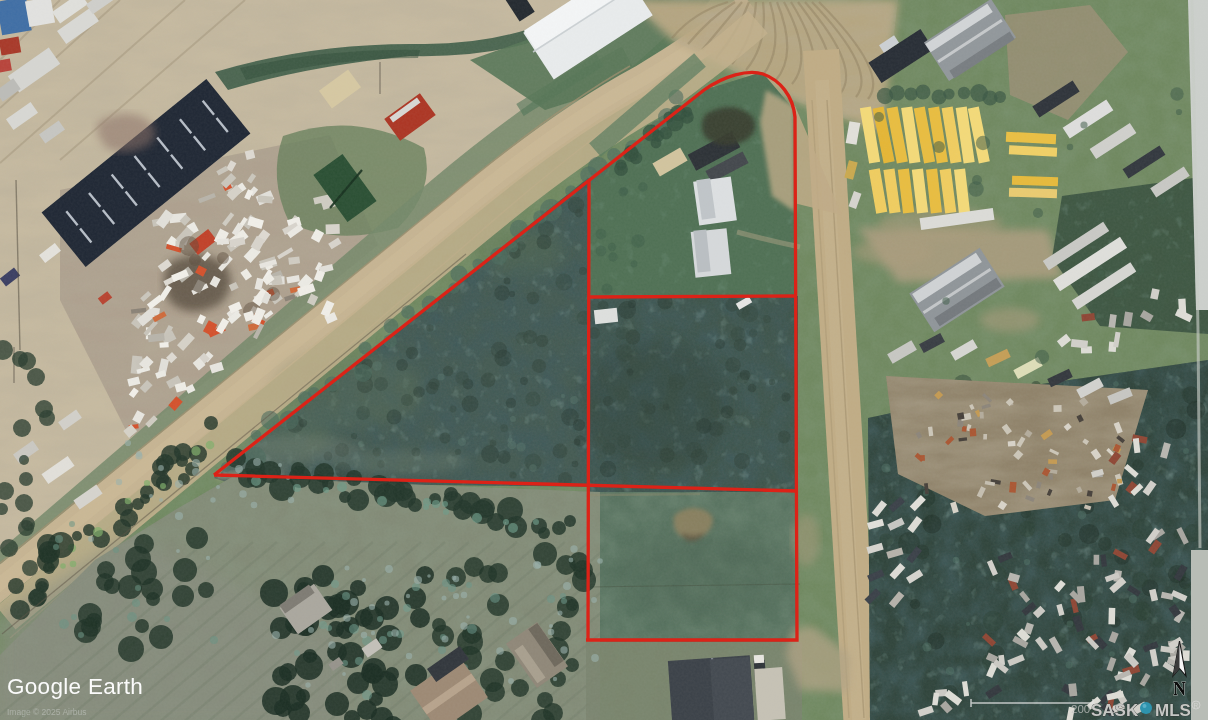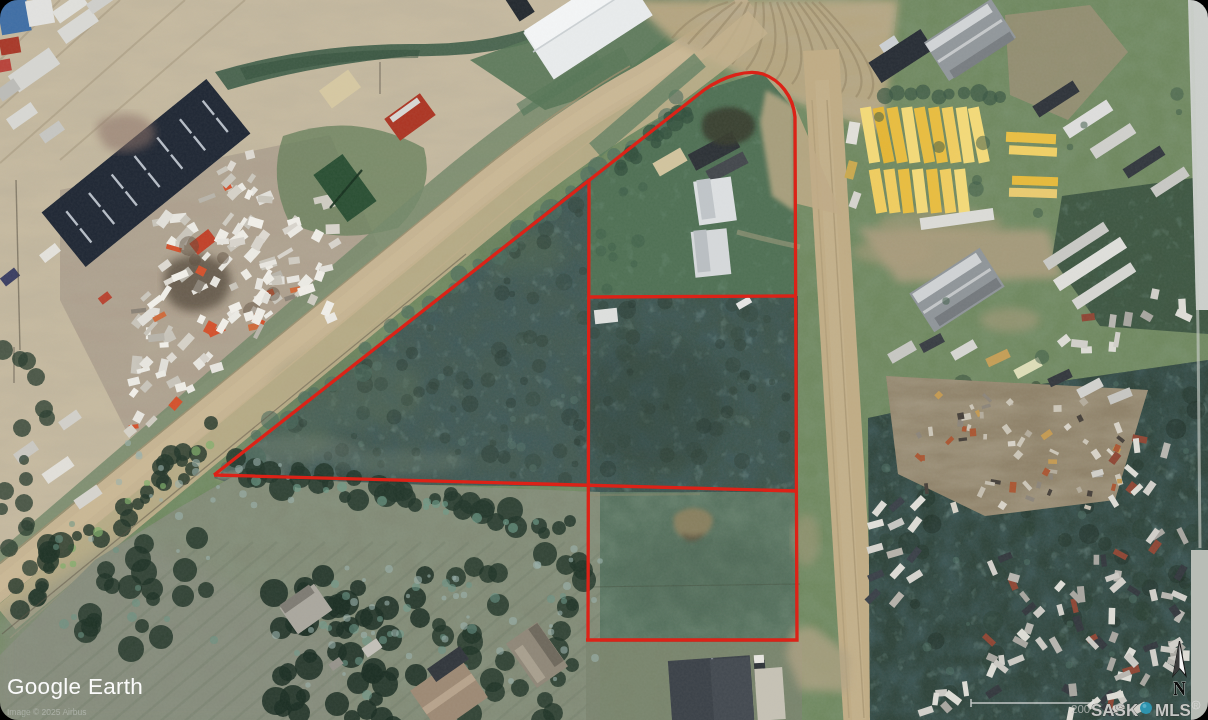--- a/index.html
+++ b/index.html
@@ -1,16 +1,16 @@
 <!DOCTYPE html>
 <html><head>
 <meta charset="utf-8">
 <style>
   html,body{margin:0;padding:0;background:#000;}
-  #wrap{position:relative;width:1208px;height:720px;overflow:hidden;font-family:"Liberation Sans",sans-serif;border-radius:18px;}
+  #wrap{position:relative;width:1208px;height:720px;overflow:hidden;font-family:"Liberation Sans",sans-serif;}
   svg{display:block;filter:blur(0.45px);}
 </style>
 </head>
 <body>
 <div id="wrap">
 <svg width="1208" height="720" viewBox="0 0 1208 720">
 <defs>
   <filter id="fveg" x="-5%" y="-5%" width="110%" height="110%">
     <feTurbulence type="fractalNoise" baseFrequency="0.05 0.042" numOctaves="4" seed="7"></feTurbulence>
     <feColorMatrix type="matrix" values="0 0 0 0 0.05  0 0 0 0 0.10  0 0 0 0 0.10  1.2 1.2 0 0 -0.8" result="tex"></feColorMatrix>

